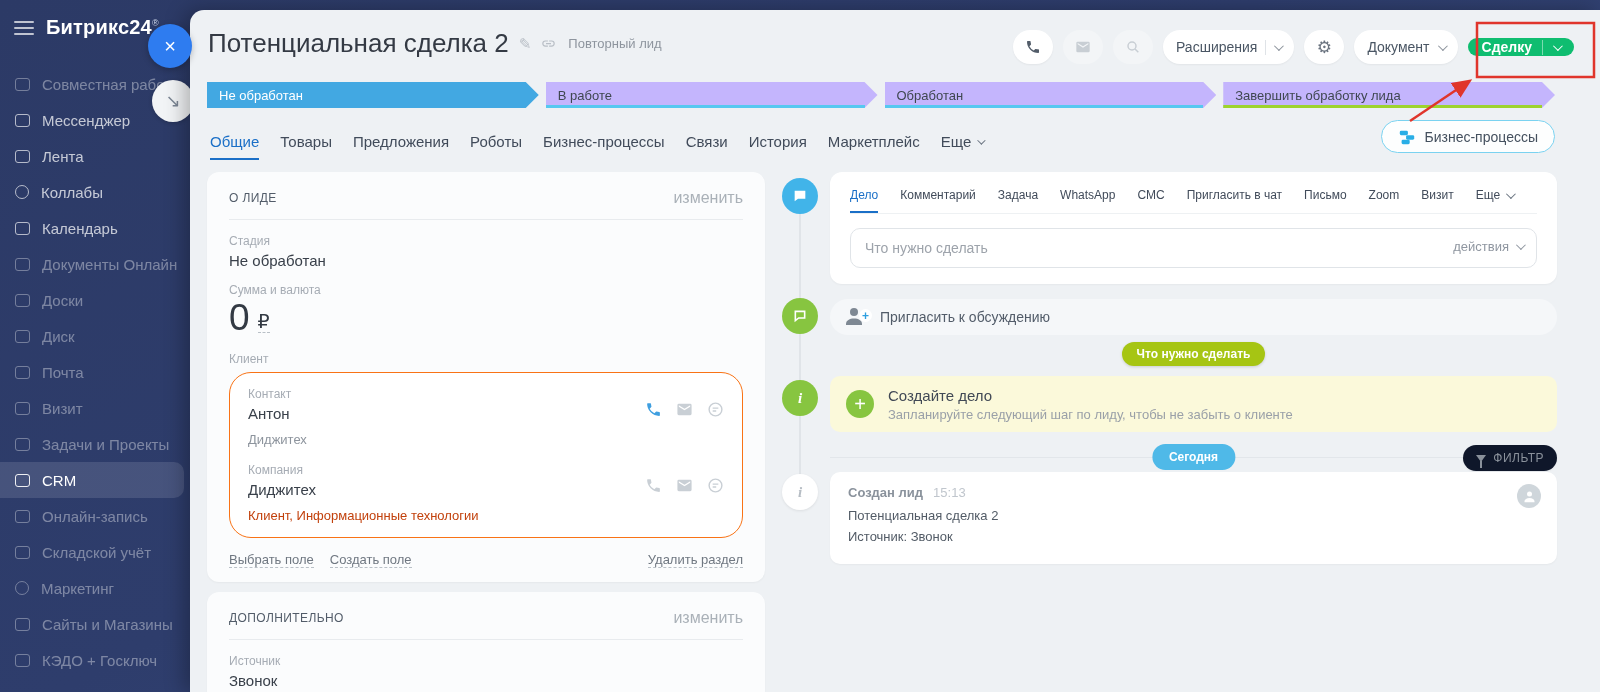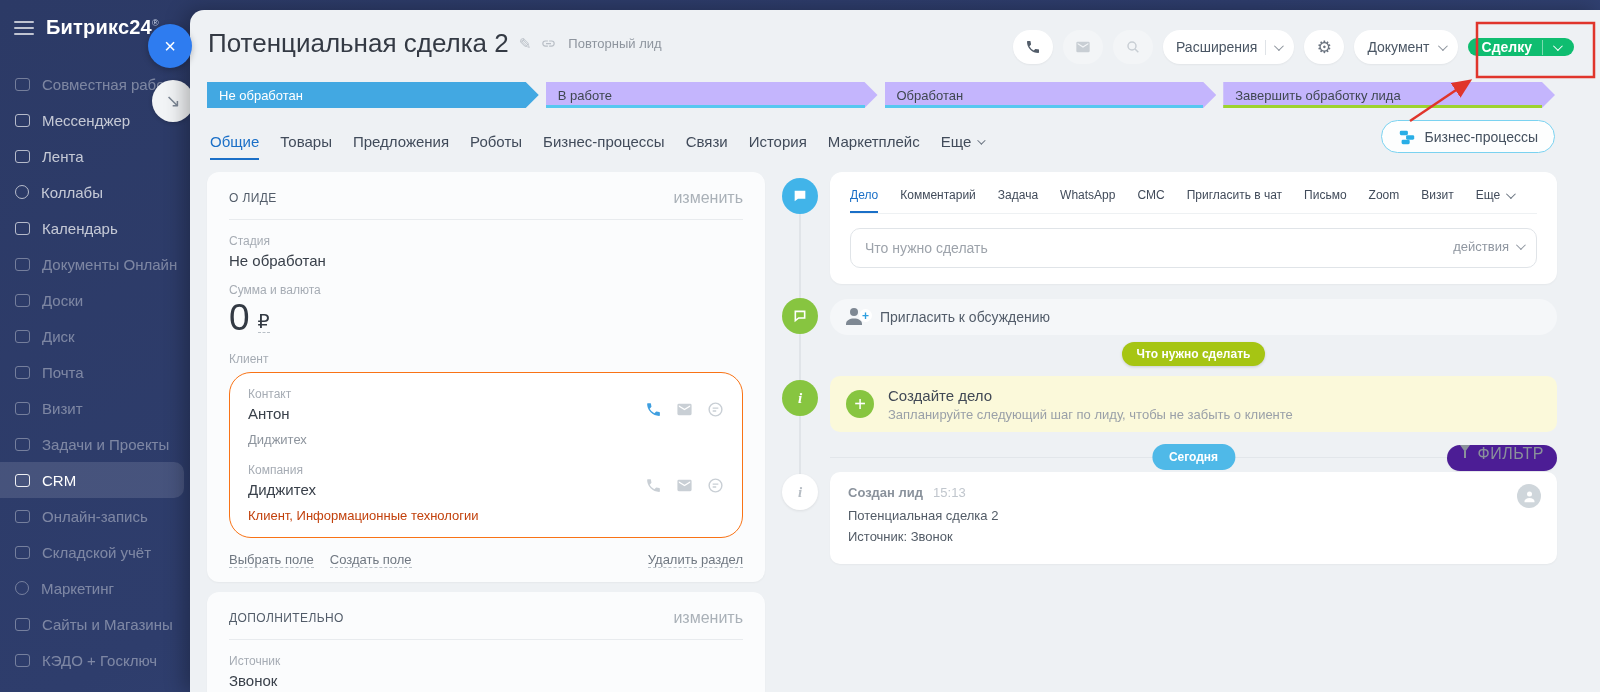--- a/index.html
+++ b/index.html
@@ -127,22 +127,22 @@
           display:flex; align-items:center; gap:14px; padding:0 16px; }
   .hint-plus { width:28px; height:28px; border-radius:50%; background:#87c540; color:#fff; font-size:20px;
           display:flex; align-items:center; justify-content:center; cursor:pointer; flex:0 0 auto; }
   .hint-title { font-size:15px; color:#414955; }
   .hint-sub { font-size:13px; color:#9aa0a8; margin-top:3px; }
   
   .today-row { position:absolute; left:640px; top:434px; right:43px; height:28px; }
   .today-row .line { position:absolute; left:0; right:0; top:13px; height:1px; background:#e2e6ea; }
   .today-pill { position:absolute; left:50%; transform:translateX(-50%); top:0; background:#4fb9e8; color:#fff;
                 font-size:12px; font-weight:bold; border-radius:14px; padding:6px 17px; cursor:pointer; }
-  .filter-pill { position:absolute; right:0; top:1px; background:#4c1d95; border-radius:13px; height:26px;
-                display:flex; gap:7px; padding:0 13px; color:#8a919b; font-size:16px;
+  .filter-pill { position:absolute; right:0; top:1px; background:#0f172a; border-radius:13px; height:26px;
+                display:flex; align-items:center; gap:7px; padding:0 13px; color:#8a919b; font-size:12px;
                 letter-spacing:.5px; cursor:pointer; box-shadow:0 1px 2px rgba(0,0,0,.05); }
   .funnel { width:0; height:0; border-left:5px solid transparent; border-right:5px solid transparent;
             border-top:7px solid #8a919b; position:relative; }
   .funnel::after { content:""; position:absolute; left:-1px; top:-1px; width:2px; height:7px; background:#8a919b; }
   
   .entry-card { position:absolute; left:640px; top:462px; right:43px; height:92px; background:#fff;
                 border-radius:10px; padding:13px 18px; box-shadow:0 1px 2px rgba(0,0,0,.04); }
   .entry-hd { display:flex; gap:10px; align-items:baseline; }
   .entry-title { font-size:13px; font-weight:bold; color:#8a929c; }
   .entry-time { font-size:13px; color:#c0c6cd; }

